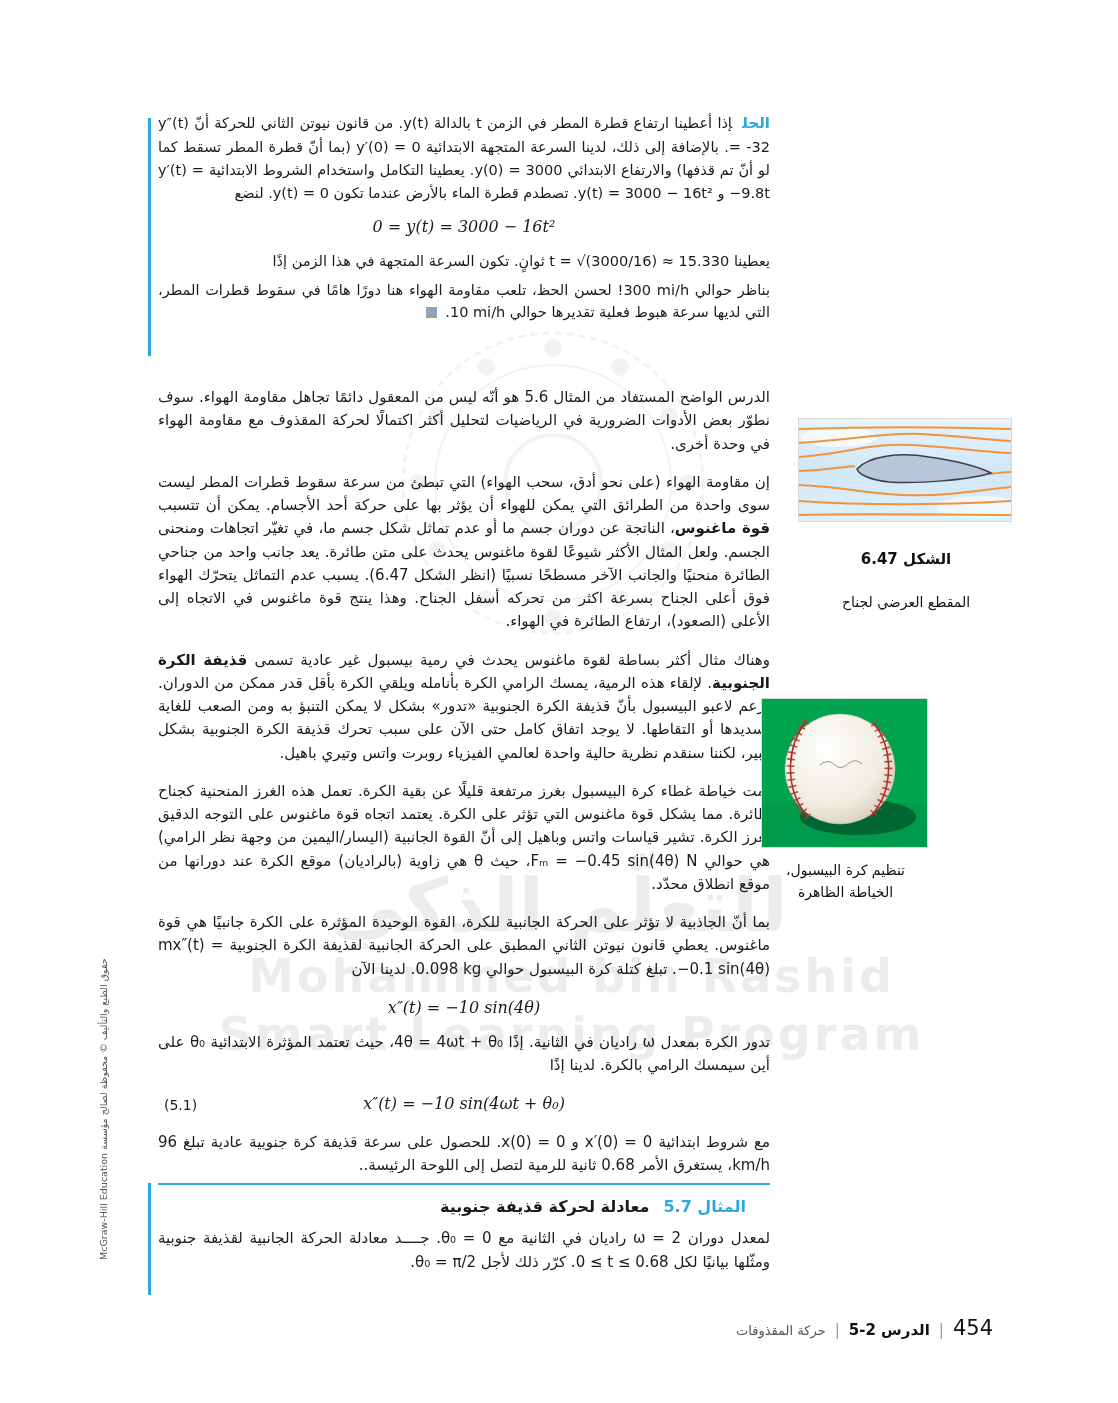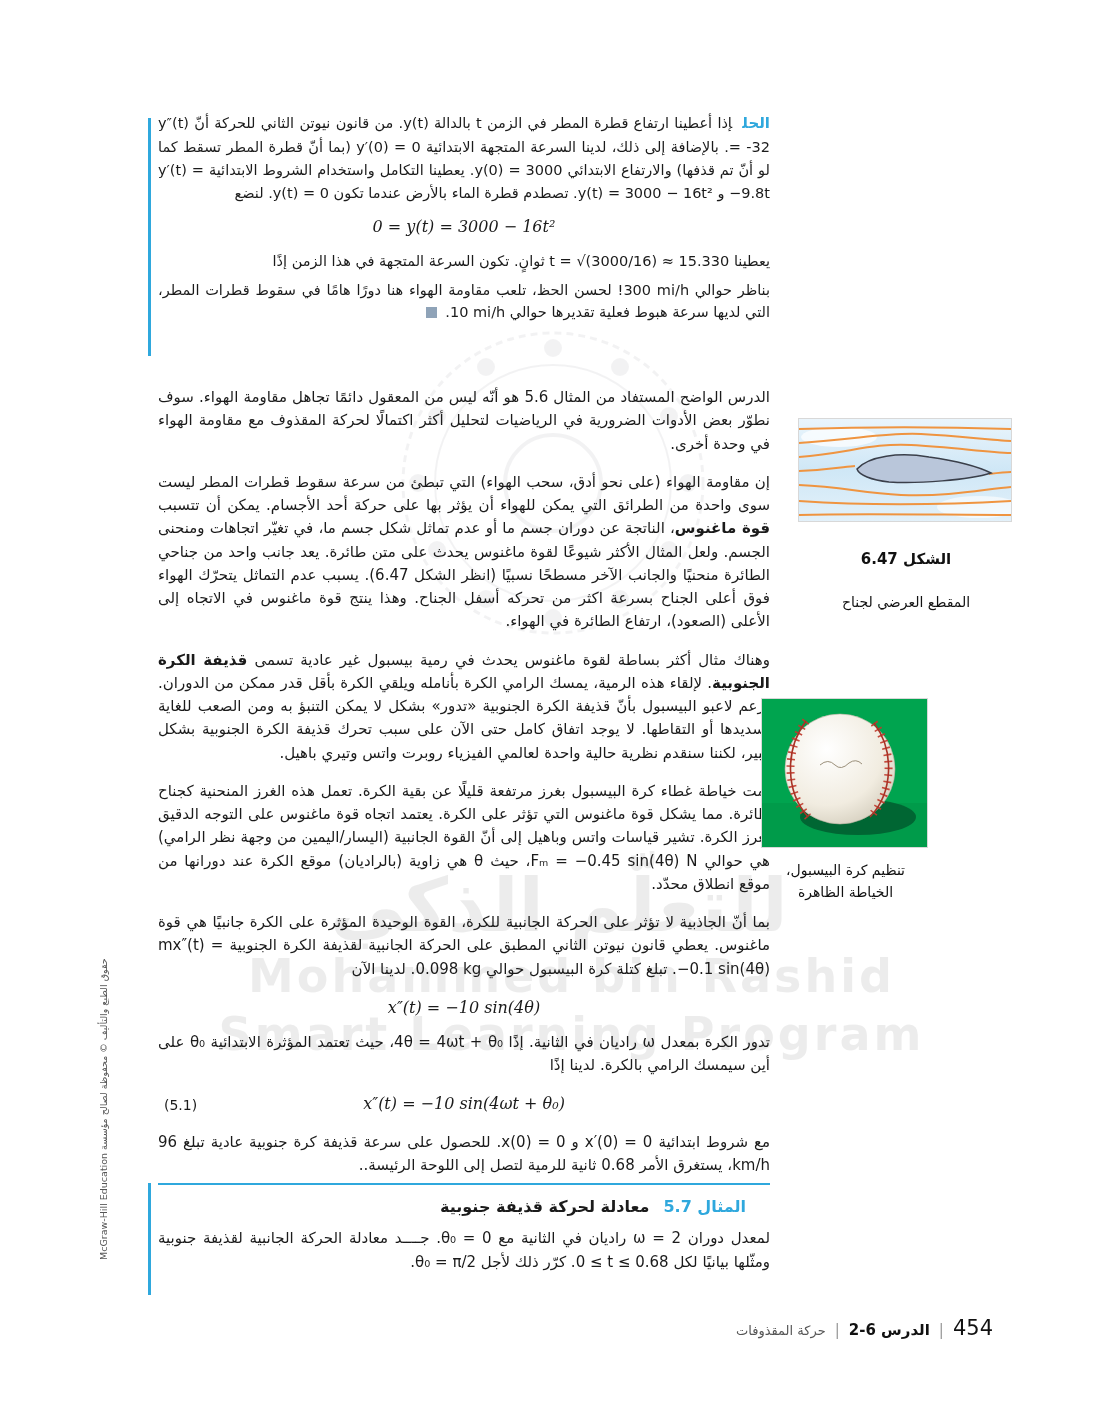--- a/index.html
+++ b/index.html
@@ -176,20 +176,20 @@
     </svg>
     <figcaption class="fig-cap2">
       <div>تنظيم كرة البيسبول،</div>
       <div>الخياطة الظاهرة</div>
     </figcaption>
   </figure>
 
   <div class="footer">
     <span class="page-num">454</span>
     <span class="fdiv">|</span>
-    <span class="lesson">الدرس 6-2</span>
+    <span class="lesson">الدرس 2-5</span>
     <span class="fdiv">|</span>
     <span class="section">حركة المقذوفات</span>
   </div>
 
   <div class="copyright">حقوق الطبع والتأليف © محفوظة لصالح مؤسسة McGraw-Hill Education</div>
 
 </div>
 
 </body></html>

